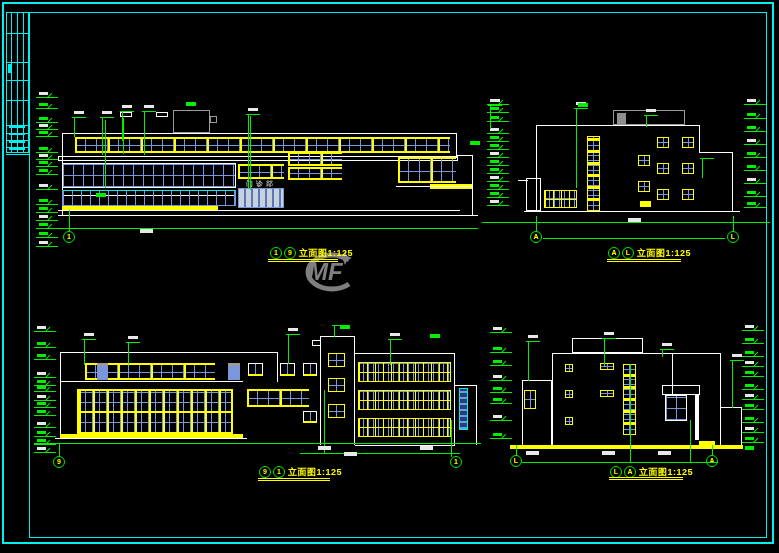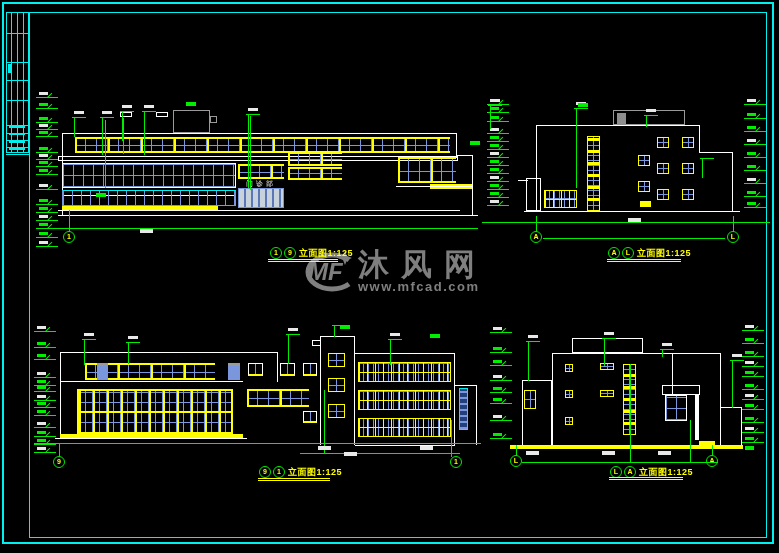--- a/index.html
+++ b/index.html
@@ -93,24 +93,20 @@
   <div class="abs frame-outer" style="left:2px;top:2px;width:772px;height:542px;"></div>
   <div class="abs frame-inner" style="left:29px;top:12px;width:738px;height:526px;"></div>
   <div class="abs tblock" id="tblock" style="left:6px;top:12px;width:23px;height:141px;"></div>
 
   <div class="abs watermark" style="left:300px;top:250px;width:222px;height:48px;">
     <svg width="52" height="46" viewBox="0 0 52 46">
       <path d="M49 10 A 24 17 0 1 0 49 34" stroke="#8a8a8a" stroke-width="5" fill="none"></path>
       <text x="8" y="30" font-size="24" font-weight="bold" font-style="italic" fill="#8a8a8a" font-family="Liberation Sans, sans-serif">MF</text>
       <path d="M45 1 l2 5 5 2 -5 2 -2 5 -2 -5 -5 -2 5 -2 z" fill="#8a8a8a"></path>
     </svg>
-    <div class="wm-col">
-      <div class="wm-cn">沐风网</div>
-      <div class="wm-url">www.mfcad.com</div>
-    </div>
   </div>
 
   <section id="v1">
     <span class="abs signtxt" style="left:238px;top:179px;width:46px;">门诊部</span>
     <span class="abs bub" style="left:63px;top:231px;">1</span>
     <span class="abs bub" style="left:270px;top:247px;">1</span>
     <span class="abs bub" style="left:284px;top:247px;">9</span>
     <span class="abs vlabel" style="left:299px;top:247px;">
       <b>立面图</b><b>1:125</b></span>
     <i class="abs yul" style="left:268px;top:259px;width:70px;"></i>

